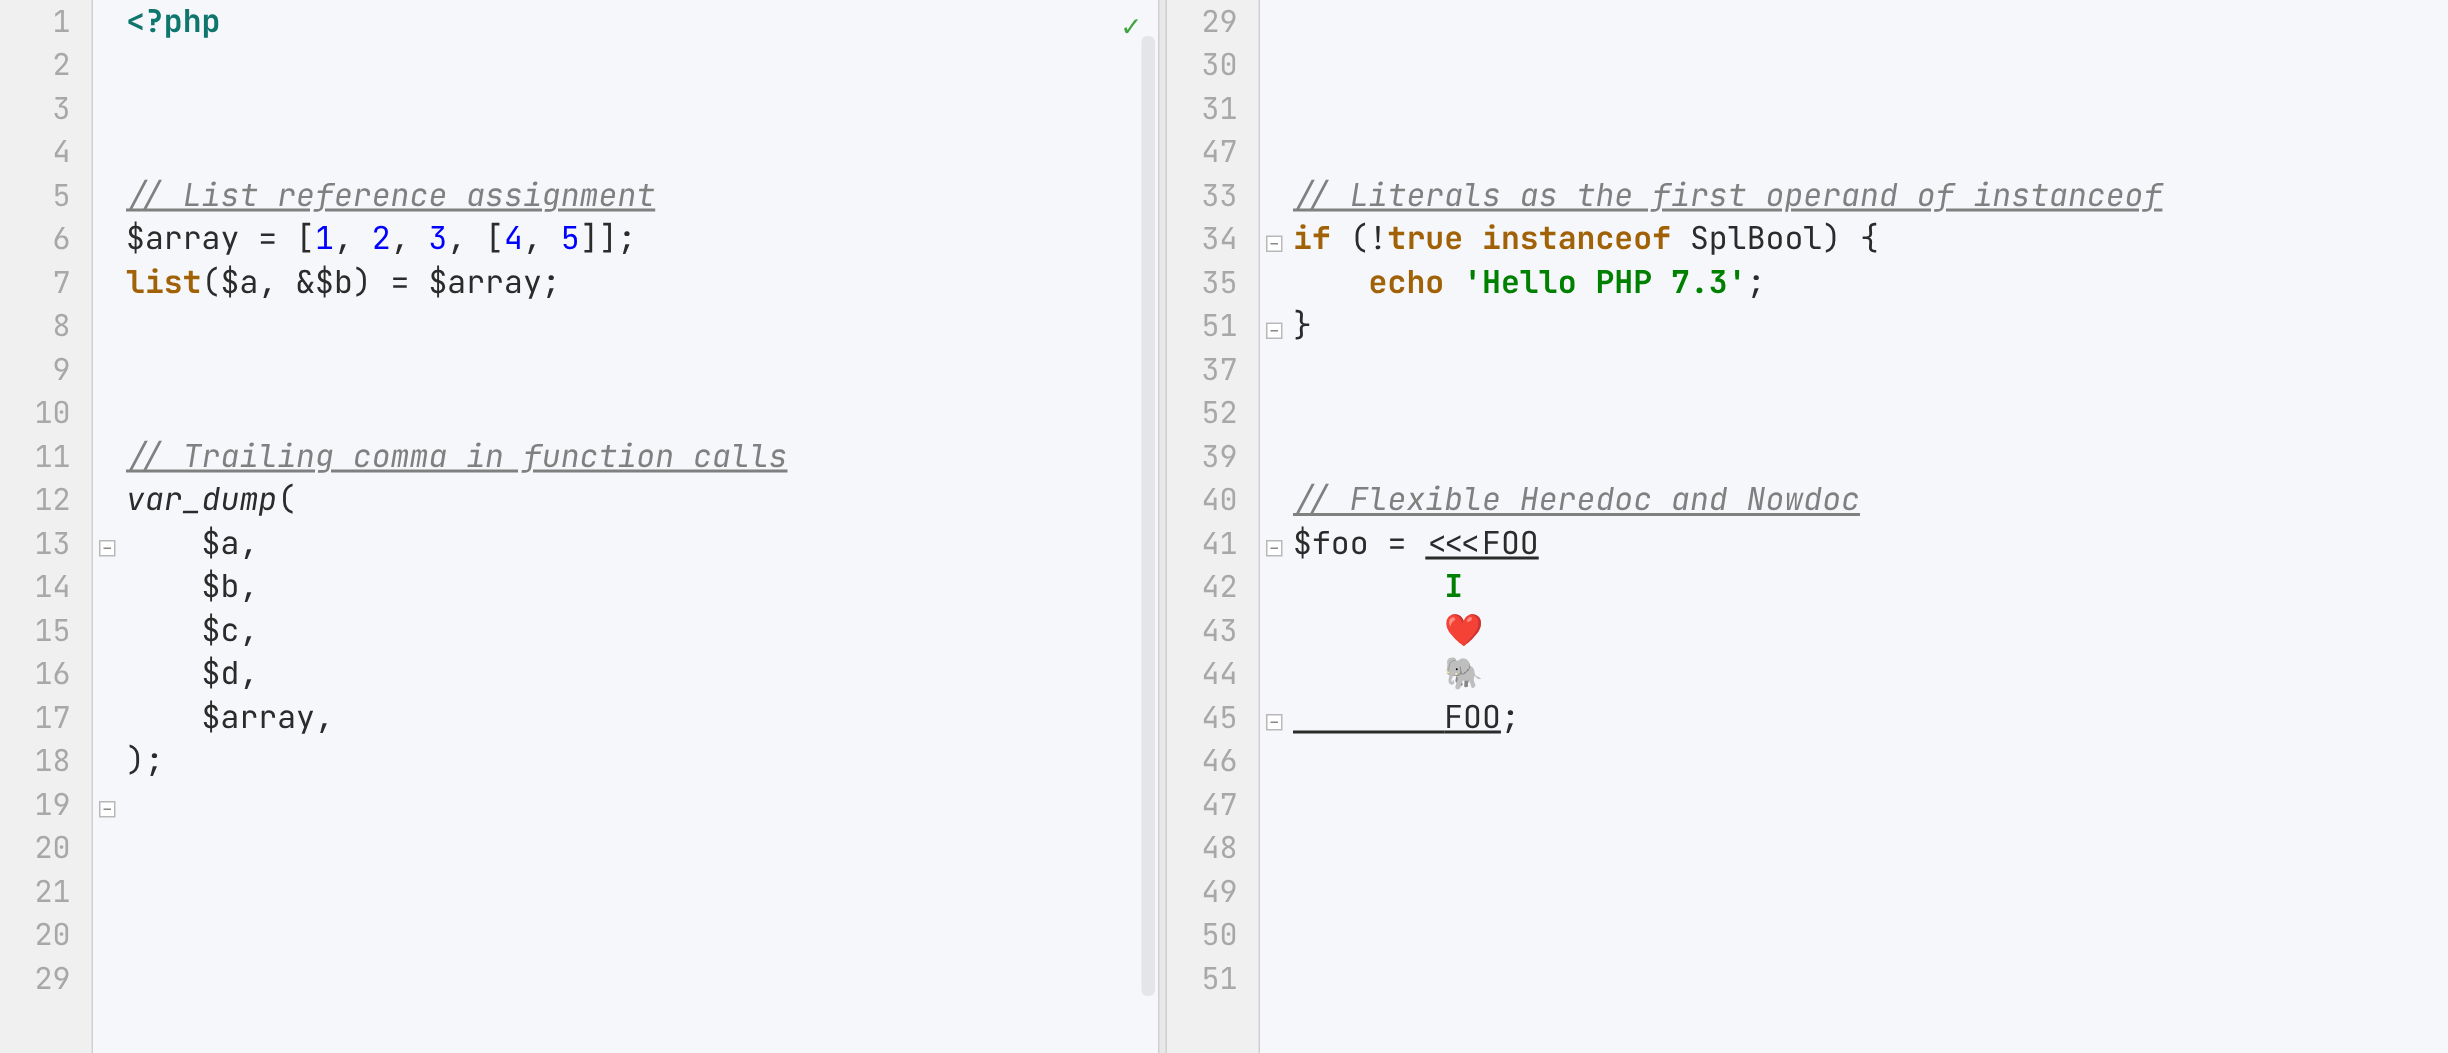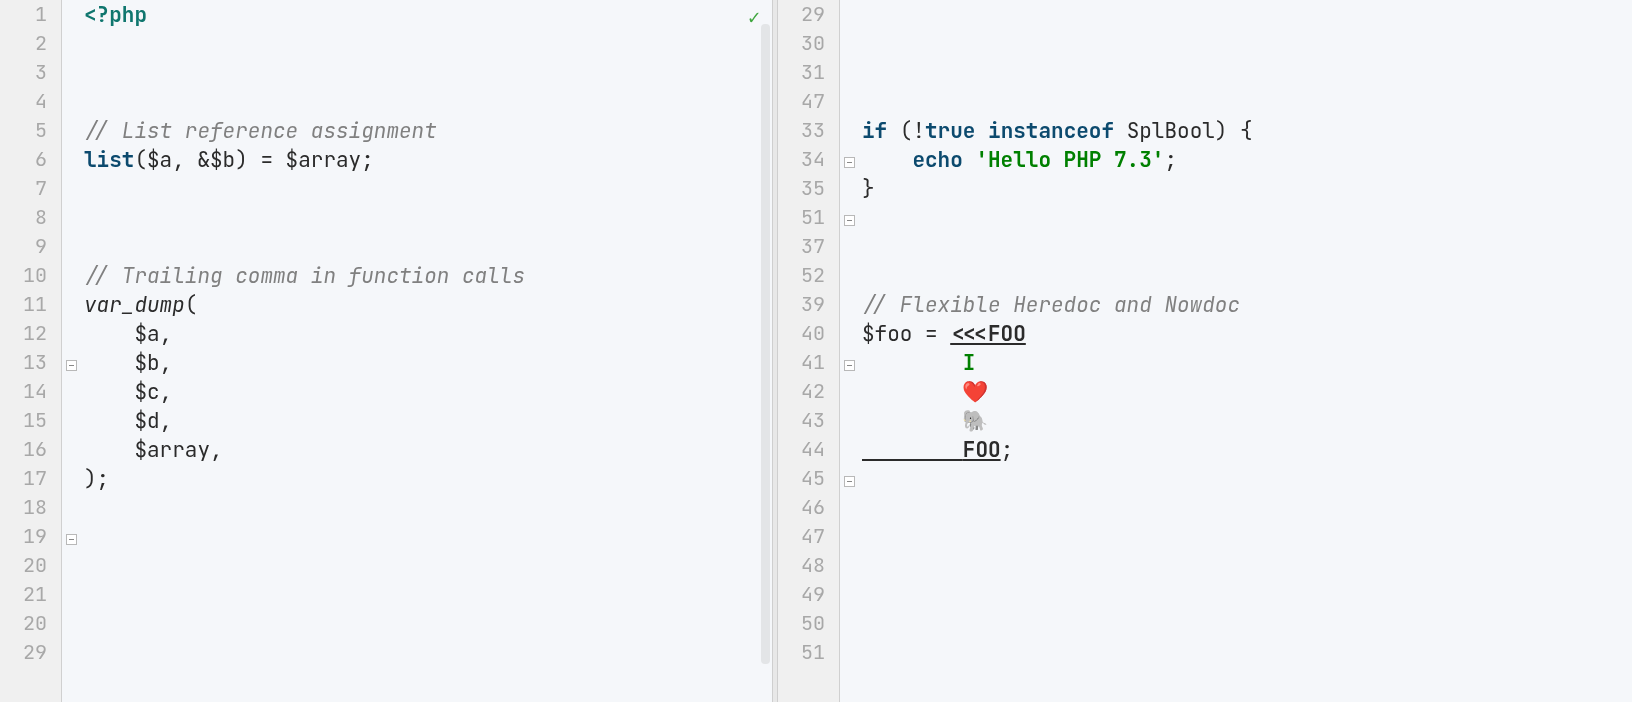--- a/index.html
+++ b/index.html
@@ -78,26 +78,26 @@
     position: relative;
     padding-left: 4px;
   }
   .code .row {
     height: 29px;
     line-height: 29px;
     white-space: pre;
     color: #2b2b2b;
   }
   .k { color: #0f766e; font-weight: bold; }     
-  .kw { color: #0c4a6e; font-weight: bold; }
+  .kw { color: #a16207; font-weight: bold; }
   .num { color: #0000FF; }
-  .com { color: #808080; font-style: italic; }
+  .com { color: #808080; font-style: italic; text-decoration: underline; }
   .str { color: #008000; font-weight: bold; }
   .fn { font-style: italic; }
-  .heredoc-marker { font-weight: bold; text-decoration: underline; }
+  .heredoc-marker { font-weight: normal; text-decoration: underline; }
   .heredoc-under { text-decoration: underline; }
   .check-icon {
     position: absolute;
     top: 4px; right: 12px;
     color: #3fa63f;
     font-size: 20px;
   }
   .splitter {
     width: 6px;
     background: #e8e8e8;
@@ -170,20 +170,21 @@
       <div class="fc"></div>
     </div>
   <div class="code" id="code-left">
     <span class="check-icon">✓</span>
     <div class="scroll-thumb"></div>
   <div class="row"><span class="k">&lt;?php</span></div>
       <div class="row"> </div>
       <div class="row"> </div>
       <div class="row"> </div>
       <div class="row"><span class="com">// List reference assignment</span></div>
+      <div class="row"><span>$array = [</span><span class="num">1</span><span>, </span><span class="num">2</span><span>, </span><span class="num">3</span><span>, [</span><span class="num">4</span><span>, </span><span class="num">5</span><span>]];</span></div>
       <div class="row"><span class="kw">list</span><span>($a, &amp;$b) = $array;</span></div>
       <div class="row"> </div>
       <div class="row"> </div>
       <div class="row"> </div>
       <div class="row"><span class="com">// Trailing comma in function calls</span></div>
       <div class="row"><span class="fn">var_dump</span><span>(</span></div>
       <div class="row"><span>    $a,</span></div>
       <div class="row"><span>    $b,</span></div>
       <div class="row"><span>    $c,</span></div>
       <div class="row"><span>    $d,</span></div>
@@ -247,20 +248,21 @@
       <div class="fc"></div>
       <div class="fc"></div>
       <div class="fc"></div>
       <div class="fc"></div>
     </div>
   <div class="code" id="code-right">
       <div class="row"> </div>
       <div class="row"> </div>
       <div class="row"> </div>
       <div class="row"> </div>
+      <div class="row"><span class="com">// Literals as the first operand of instanceof</span></div>
       <div class="row"><span class="kw">if</span><span> (!</span><span class="kw">true</span><span> </span><span class="kw">instanceof</span><span> SplBool) {</span></div>
       <div class="row"><span>    </span><span class="kw">echo</span><span> </span><span class="str">'Hello PHP 7.3'</span><span>;</span></div>
       <div class="row"><span>}</span></div>
       <div class="row"> </div>
       <div class="row"> </div>
       <div class="row"> </div>
       <div class="row"><span class="com">// Flexible Heredoc and Nowdoc</span></div>
       <div class="row"><span>$foo = </span><span class="heredoc-marker">&lt;&lt;&lt;FOO</span></div>
       <div class="row"><span>        </span><span class="str">I</span></div>
       <div class="row"><span>        ❤️</span></div>

